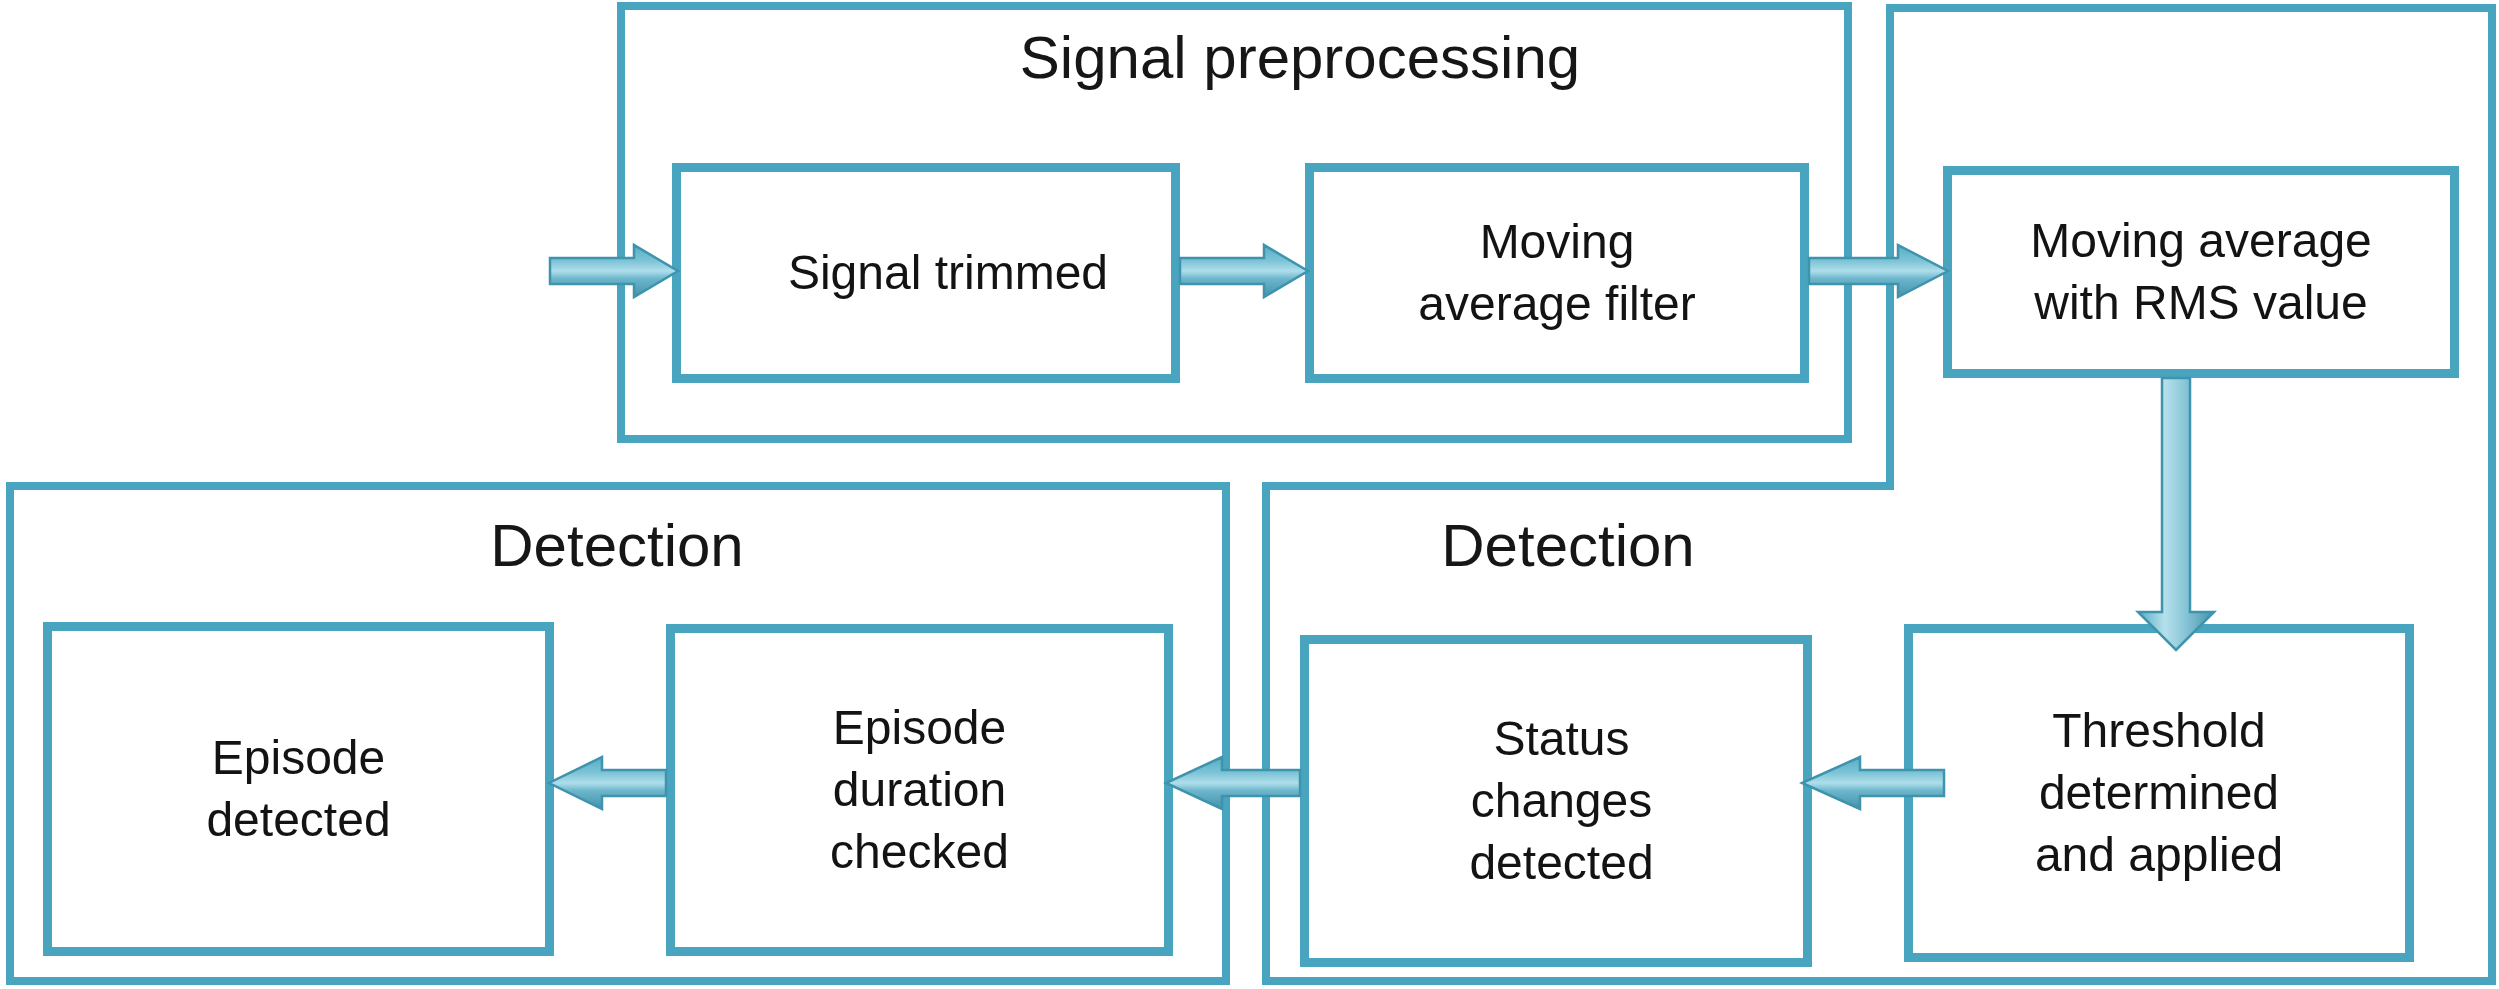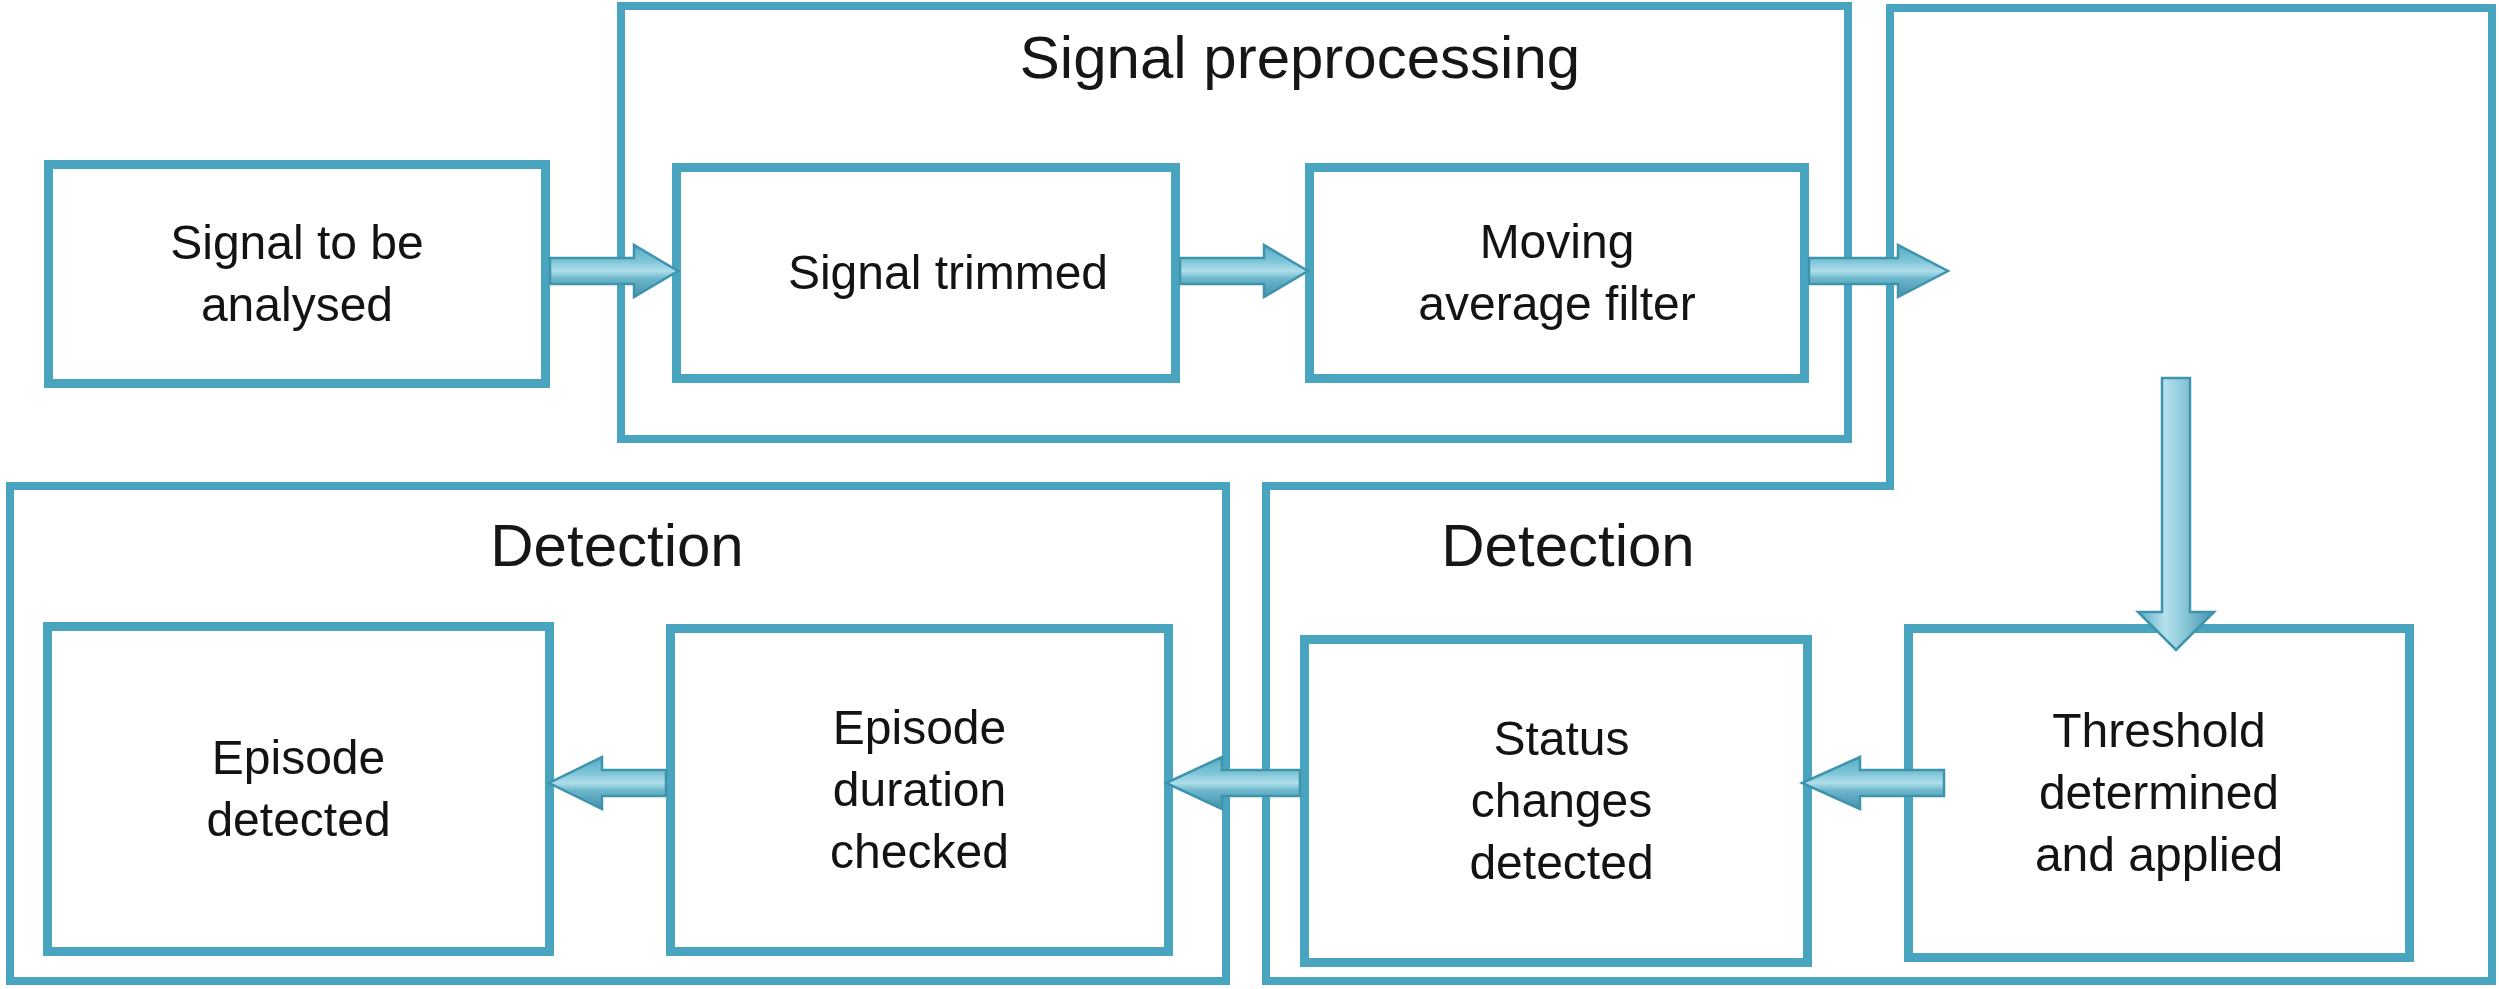--- a/index.html
+++ b/index.html
@@ -56,30 +56,30 @@
   <svg class="layer containers">
     <rect class="group-outline" x="621" y="6" width="1227" height="433"></rect>
     <rect class="group-outline" x="10" y="486" width="1216" height="495"></rect>
     <path class="group-outline" d="M 1890,8 H 2492 V 981 H 1266 V 486 H 1890 Z"></path>
   </svg>
 
   <div class="group-title" style="left:1300px; top:26px;">Signal preprocessing</div>
   <div class="group-title" style="left:617px; top:514px;">Detection</div>
   <div class="group-title" style="left:1568px; top:514px;">Detection</div>
 
-  <div class="node" style="left:44px; top:160px; width:506px; height:228px;">
-    <div class="node-label">Signal to be
-analysed</div>
-  </div>
   <div class="node" style="left:672px; top:163px; width:508px; height:220px;padding-left:44px;">
     <div class="node-label">Signal trimmed</div>
   </div>
   <div class="node" style="left:1305px; top:163px; width:504px; height:220px;justify-content:center;">
     <div class="node-label">Moving
 average filter</div>
+  </div>
+  <div class="node" style="left:1943px; top:166px; width:516px; height:212px;">
+    <div class="node-label">Moving average
+with RMS value</div>
   </div>
   <div class="node" style="left:43px; top:622px; width:511px; height:334px;">
     <div class="node-label">Episode
 detected</div>
   </div>
   <div class="node" style="left:666px; top:624px; width:507px; height:332px;">
     <div class="node-label">Episode
 duration
 checked</div>
   </div>

